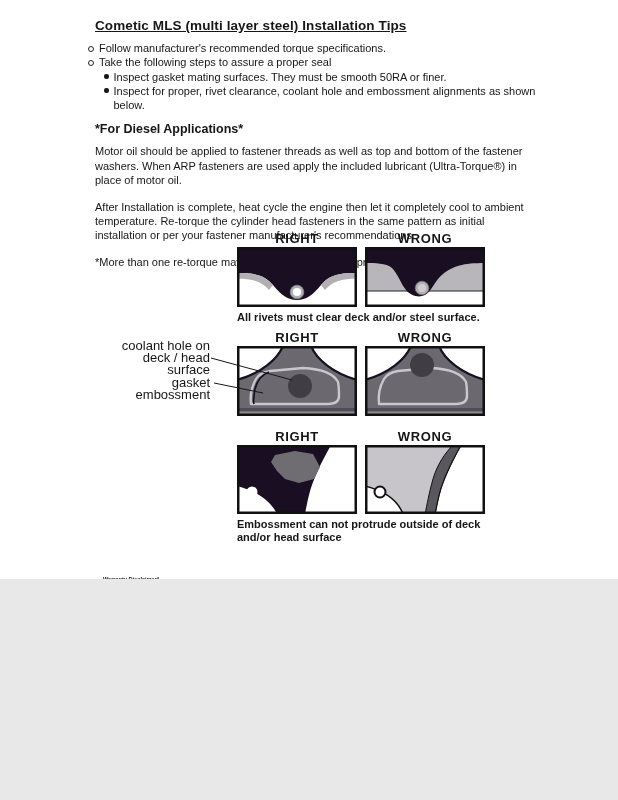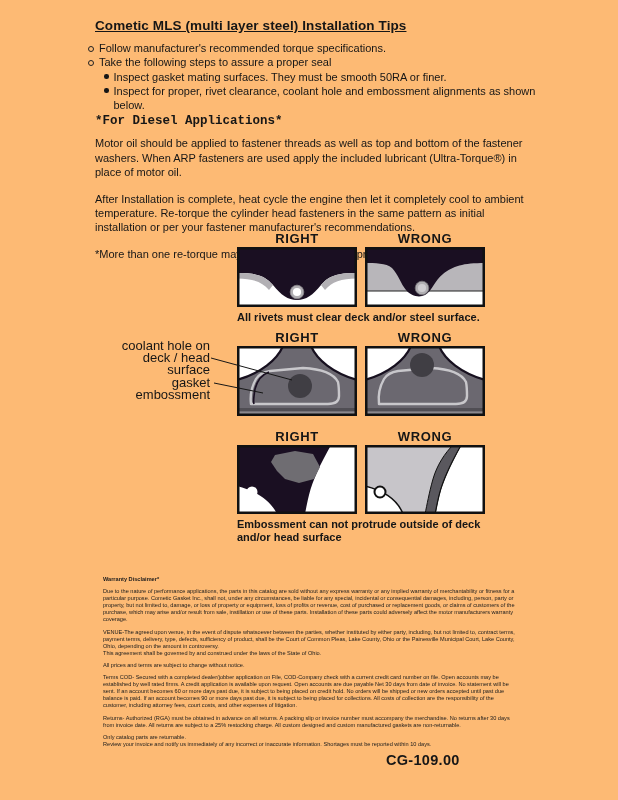--- a/index.html
+++ b/index.html
@@ -1,38 +1,38 @@
 <!DOCTYPE html>
 <html><head>
 <meta charset="utf-8">
 <style>
   html,body{margin:0;padding:0;background:#e8e8e8;}
   #page{
     position:relative;
-    width:618px;height:800px;
+    width:618px;height:579px;
     margin:0 auto;
-    background:#fdba74;
+    background:#ffffff;
     font-family:"Liberation Sans", sans-serif;
     color:#161616;
     overflow:hidden;
   }
   
   .title{
     position:absolute;left:95px;top:18px;
     font-size:13.5px;font-weight:bold;
     text-decoration:underline;
     letter-spacing:.1px;
   }
   .bullets{position:absolute;left:88px;top:41px;width:460px;font-size:11px;line-height:14.3px;}
   .brow{display:flex;}
   .brow .mk-open{flex:none;width:4px;height:4px;border:1px solid #222;border-radius:50%;margin:4.5px 5px 0 0;}
   .brow.sub{padding-left:16px;}
   .brow .mk-fill{flex:none;width:4.5px;height:4.5px;background:#161616;border-radius:50%;margin:4.5px 5px 0 0;}
   .diesel{position:absolute;left:95px;top:114px;width:432px;font-size:11px;line-height:14.4px;}
-  .diesel h2{font-size:12.5px;margin:0 0 8px 0;font-family:Liberation Mono, monospace;}
+  .diesel h2{font-size:12.5px;margin:8px 0 8px 0;}
   .diesel p{margin:0 0 12px 0;}
   
   .diagrow{position:absolute;width:260px;}
   .dlabels{display:flex;gap:8px;}
   .dlabels div{width:120px;text-align:center;font-size:13px;font-weight:600;letter-spacing:.6px;}
   .dboxes{display:flex;gap:8px;margin-top:1px;}
   .dboxes svg{display:block;}
   .dcap{margin-top:4px;font-size:11px;font-weight:600;line-height:12.5px;}
   #row1{left:237px;top:231px;}
   #row2{left:237px;top:330px;}

